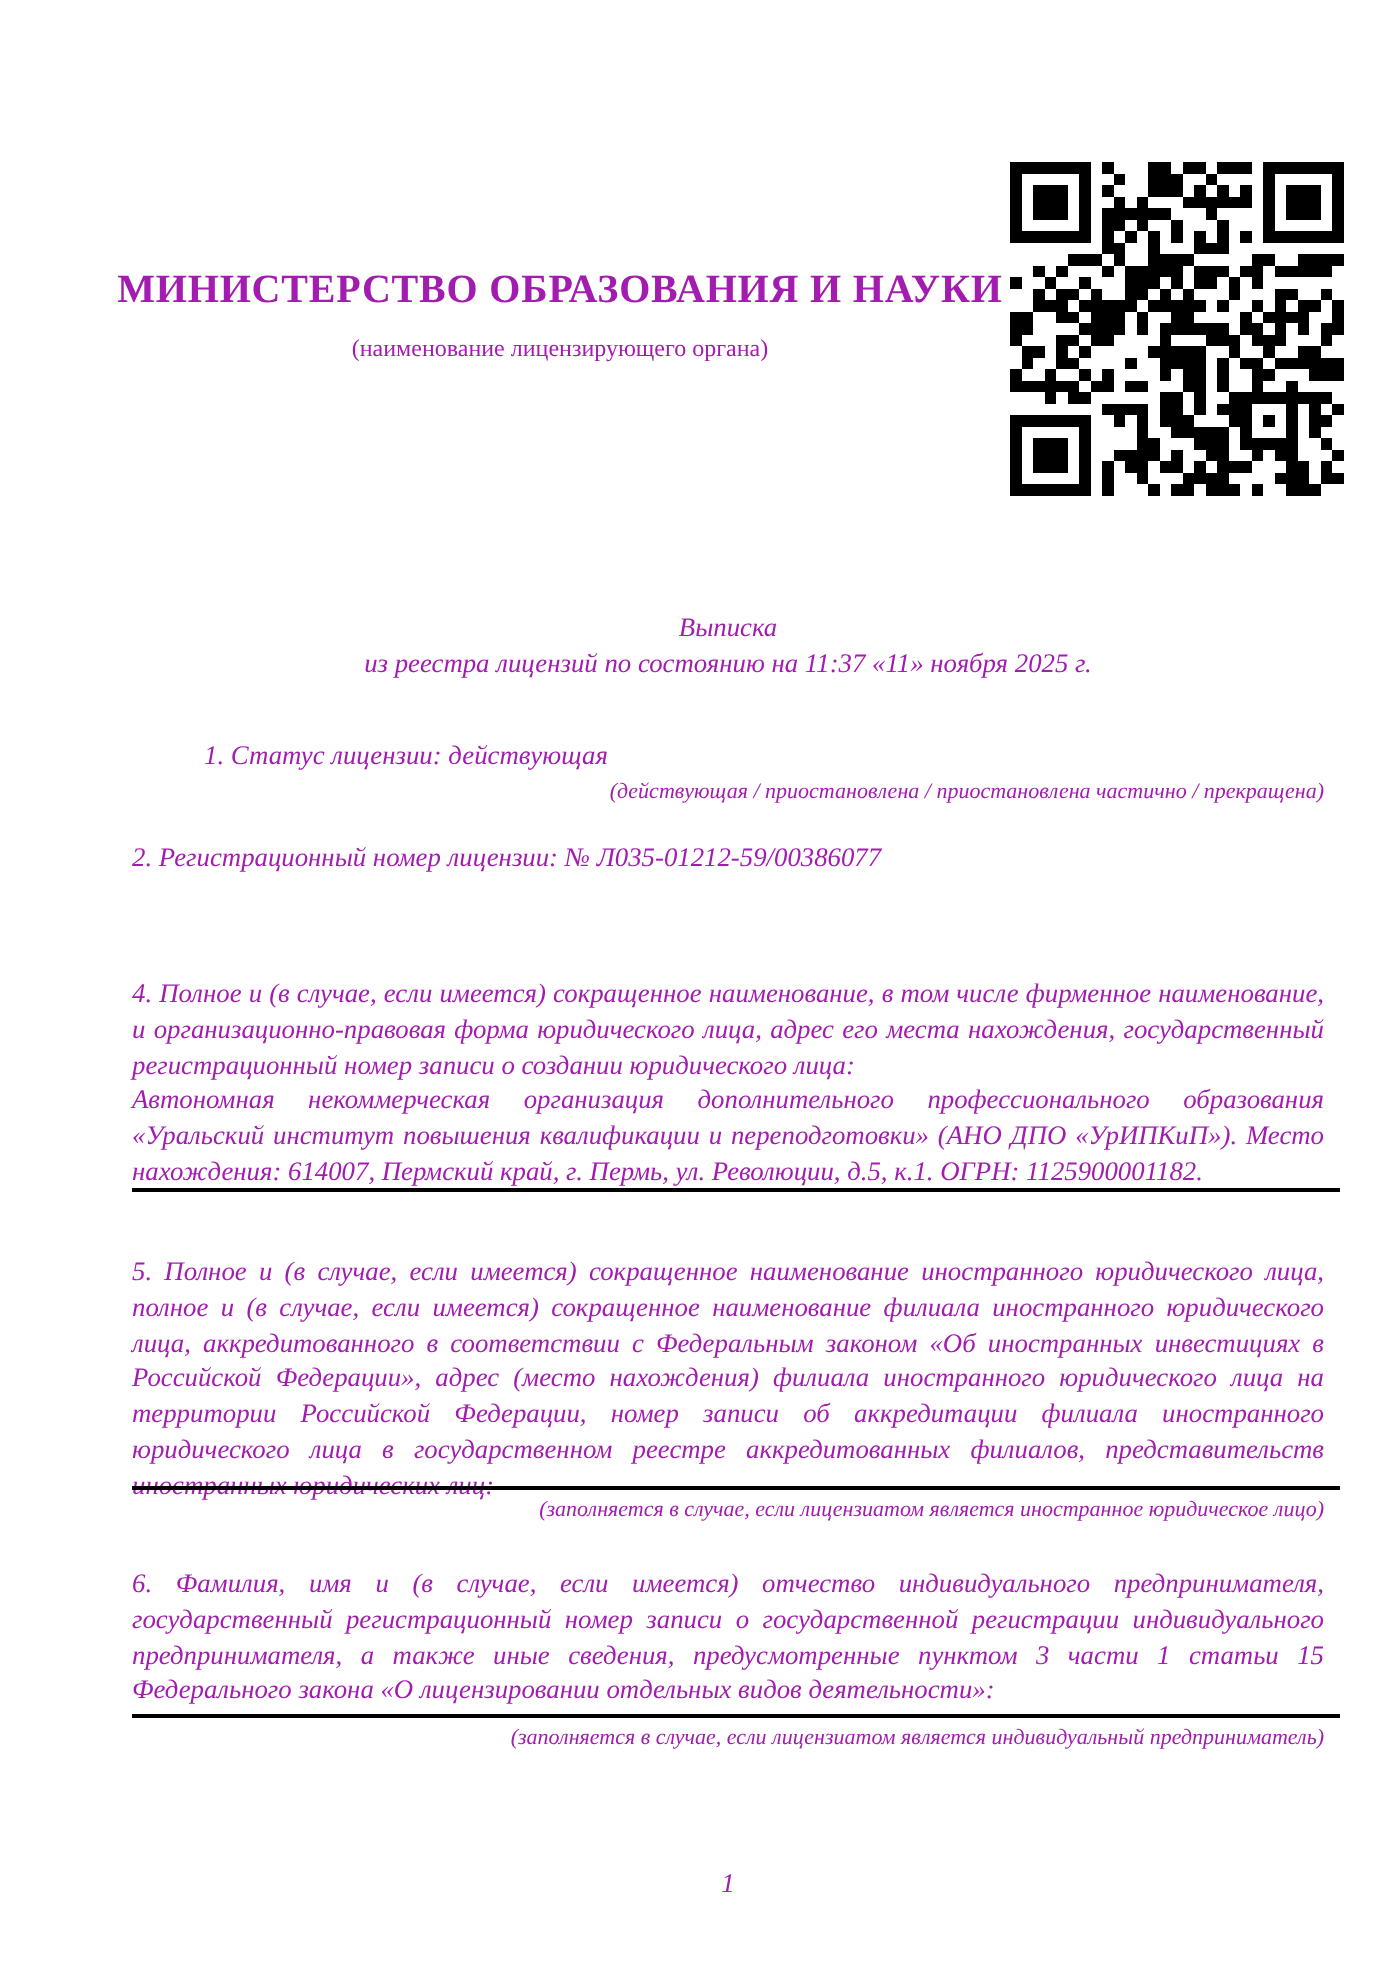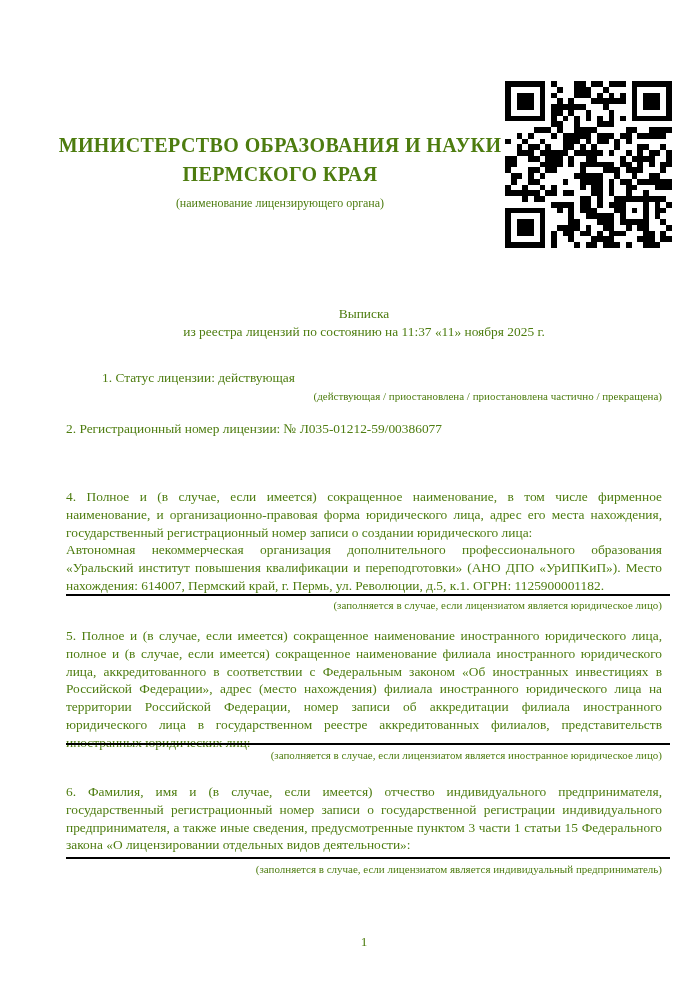--- a/index.html
+++ b/index.html
@@ -1,58 +1,57 @@
 <!DOCTYPE html>
 <html lang="ru"><head>
 <meta charset="utf-8">
 <style>
   html,body{margin:0;padding:0;background:#fff;}
   .page{
     position:relative;
     width:700px;height:989px;
     background:#ffffff;
     font-family:"Liberation Serif","DejaVu Serif",serif;
-    color:#4d7c0f;
+    color:#a21caf;
     overflow:hidden;
   }
   .abs{position:absolute;}
   .title-block{
     left:56px;top:131px;width:448px;
     text-align:center;
   }
   .title-line{
     font-size:20px;font-weight:bold;line-height:29px;
     letter-spacing:0.4px;
   }
   .title-caption{
     font-size:12px;line-height:15px;margin-top:7px;
   }
   .qr-box{
     left:505px;top:81px;width:167px;height:167px;
   }
   .qr-box svg{display:block;width:167px;height:167px;shape-rendering:crispEdges;}
-  .col{left:66px;width:596px;}
+  .col{left:66px;width:596px;font-style:italic;}
   .center{text-align:center;}
   .body-text{font-size:13.4px;line-height:17.8px;}
   .just{text-align:justify;text-justify:inter-word;}
   .small-caption{font-size:11px;line-height:13px;text-align:right;}
   .hline{
     left:66px;width:604px;height:0;
     border-top:2px solid #000;
   }
   .page-number{font-size:13.4px;text-align:center;}
 </style>
 </head>
 <body>
 
 <div class="page">
 
   <div class="abs title-block">
     <div class="title-line">МИНИСТЕРСТВО ОБРАЗОВАНИЯ И НАУКИ</div>
-    <div class="title-line">ПЕРМСКОГО КРАЯ</div>
     <div class="title-caption">(наименование лицензирующего органа)</div>
   </div>
 
   <div class="abs qr-box">
     <svg id="qr-svg" viewBox="0 0 29 29" xmlns="http://www.w3.org/2000/svg" aria-hidden="true">
         <path d="M0 0h1v1h-1zM1 0h1v1h-1zM2 0h1v1h-1zM3 0h1v1h-1zM4 0h1v1h-1zM5 0h1v1h-1zM6 0h1v1h-1zM8 0h1v1h-1zM12 0h1v1h-1zM13 0h1v1h-1zM15 0h1v1h-1zM16 0h1v1h-1zM18 0h1v1h-1zM19 0h1v1h-1zM20 0h1v1h-1zM22 0h1v1h-1zM23 0h1v1h-1zM24 0h1v1h-1zM25 0h1v1h-1zM26 0h1v1h-1zM27 0h1v1h-1zM28 0h1v1h-1zM0 1h1v1h-1zM6 1h1v1h-1zM9 1h1v1h-1zM12 1h1v1h-1zM13 1h1v1h-1zM14 1h1v1h-1zM17 1h1v1h-1zM22 1h1v1h-1zM28 1h1v1h-1zM0 2h1v1h-1zM2 2h1v1h-1zM3 2h1v1h-1zM4 2h1v1h-1zM6 2h1v1h-1zM8 2h1v1h-1zM12 2h1v1h-1zM13 2h1v1h-1zM14 2h1v1h-1zM16 2h1v1h-1zM18 2h1v1h-1zM20 2h1v1h-1zM22 2h1v1h-1zM24 2h1v1h-1zM25 2h1v1h-1zM26 2h1v1h-1zM28 2h1v1h-1zM0 3h1v1h-1zM2 3h1v1h-1zM3 3h1v1h-1zM4 3h1v1h-1zM6 3h1v1h-1zM9 3h1v1h-1zM11 3h1v1h-1zM15 3h1v1h-1zM16 3h1v1h-1zM17 3h1v1h-1zM18 3h1v1h-1zM19 3h1v1h-1zM20 3h1v1h-1zM22 3h1v1h-1zM24 3h1v1h-1zM25 3h1v1h-1zM26 3h1v1h-1zM28 3h1v1h-1zM0 4h1v1h-1zM2 4h1v1h-1zM3 4h1v1h-1zM4 4h1v1h-1zM6 4h1v1h-1zM8 4h1v1h-1zM9 4h1v1h-1zM10 4h1v1h-1zM11 4h1v1h-1zM12 4h1v1h-1zM13 4h1v1h-1zM17 4h1v1h-1zM22 4h1v1h-1zM24 4h1v1h-1zM25 4h1v1h-1zM26 4h1v1h-1zM28 4h1v1h-1zM0 5h1v1h-1zM6 5h1v1h-1zM8 5h1v1h-1zM9 5h1v1h-1zM11 5h1v1h-1zM14 5h1v1h-1zM18 5h1v1h-1zM22 5h1v1h-1zM28 5h1v1h-1zM0 6h1v1h-1zM1 6h1v1h-1zM2 6h1v1h-1zM3 6h1v1h-1zM4 6h1v1h-1zM5 6h1v1h-1zM6 6h1v1h-1zM8 6h1v1h-1zM10 6h1v1h-1zM12 6h1v1h-1zM14 6h1v1h-1zM16 6h1v1h-1zM18 6h1v1h-1zM20 6h1v1h-1zM22 6h1v1h-1zM23 6h1v1h-1zM24 6h1v1h-1zM25 6h1v1h-1zM26 6h1v1h-1zM27 6h1v1h-1zM28 6h1v1h-1zM8 7h1v1h-1zM9 7h1v1h-1zM12 7h1v1h-1zM16 7h1v1h-1zM17 7h1v1h-1zM18 7h1v1h-1zM5 8h1v1h-1zM6 8h1v1h-1zM7 8h1v1h-1zM9 8h1v1h-1zM12 8h1v1h-1zM13 8h1v1h-1zM14 8h1v1h-1zM15 8h1v1h-1zM21 8h1v1h-1zM22 8h1v1h-1zM25 8h1v1h-1zM26 8h1v1h-1zM27 8h1v1h-1zM28 8h1v1h-1zM2 9h1v1h-1zM4 9h1v1h-1zM8 9h1v1h-1zM10 9h1v1h-1zM11 9h1v1h-1zM12 9h1v1h-1zM13 9h1v1h-1zM14 9h1v1h-1zM16 9h1v1h-1zM17 9h1v1h-1zM18 9h1v1h-1zM20 9h1v1h-1zM21 9h1v1h-1zM23 9h1v1h-1zM24 9h1v1h-1zM25 9h1v1h-1zM26 9h1v1h-1zM27 9h1v1h-1zM0 10h1v1h-1zM3 10h1v1h-1zM6 10h1v1h-1zM10 10h1v1h-1zM11 10h1v1h-1zM12 10h1v1h-1zM14 10h1v1h-1zM16 10h1v1h-1zM17 10h1v1h-1zM19 10h1v1h-1zM21 10h1v1h-1zM2 11h1v1h-1zM4 11h1v1h-1zM5 11h1v1h-1zM7 11h1v1h-1zM10 11h1v1h-1zM11 11h1v1h-1zM13 11h1v1h-1zM15 11h1v1h-1zM19 11h1v1h-1zM23 11h1v1h-1zM24 11h1v1h-1zM27 11h1v1h-1zM2 12h1v1h-1zM3 12h1v1h-1zM4 12h1v1h-1zM6 12h1v1h-1zM7 12h1v1h-1zM8 12h1v1h-1zM9 12h1v1h-1zM10 12h1v1h-1zM12 12h1v1h-1zM13 12h1v1h-1zM14 12h1v1h-1zM15 12h1v1h-1zM16 12h1v1h-1zM18 12h1v1h-1zM21 12h1v1h-1zM23 12h1v1h-1zM25 12h1v1h-1zM26 12h1v1h-1zM28 12h1v1h-1zM0 13h1v1h-1zM1 13h1v1h-1zM4 13h1v1h-1zM5 13h1v1h-1zM7 13h1v1h-1zM8 13h1v1h-1zM9 13h1v1h-1zM11 13h1v1h-1zM14 13h1v1h-1zM15 13h1v1h-1zM20 13h1v1h-1zM22 13h1v1h-1zM23 13h1v1h-1zM24 13h1v1h-1zM25 13h1v1h-1zM28 13h1v1h-1zM0 14h1v1h-1zM1 14h1v1h-1zM6 14h1v1h-1zM7 14h1v1h-1zM8 14h1v1h-1zM9 14h1v1h-1zM11 14h1v1h-1zM13 14h1v1h-1zM14 14h1v1h-1zM15 14h1v1h-1zM16 14h1v1h-1zM17 14h1v1h-1zM18 14h1v1h-1zM20 14h1v1h-1zM21 14h1v1h-1zM23 14h1v1h-1zM25 14h1v1h-1zM27 14h1v1h-1zM28 14h1v1h-1zM0 15h1v1h-1zM4 15h1v1h-1zM5 15h1v1h-1zM7 15h1v1h-1zM8 15h1v1h-1zM13 15h1v1h-1zM17 15h1v1h-1zM18 15h1v1h-1zM19 15h1v1h-1zM21 15h1v1h-1zM22 15h1v1h-1zM23 15h1v1h-1zM27 15h1v1h-1zM1 16h1v1h-1zM2 16h1v1h-1zM4 16h1v1h-1zM6 16h1v1h-1zM12 16h1v1h-1zM13 16h1v1h-1zM14 16h1v1h-1zM15 16h1v1h-1zM16 16h1v1h-1zM19 16h1v1h-1zM22 16h1v1h-1zM25 16h1v1h-1zM26 16h1v1h-1zM1 17h1v1h-1zM4 17h1v1h-1zM5 17h1v1h-1zM10 17h1v1h-1zM13 17h1v1h-1zM14 17h1v1h-1zM15 17h1v1h-1zM16 17h1v1h-1zM18 17h1v1h-1zM20 17h1v1h-1zM21 17h1v1h-1zM23 17h1v1h-1zM24 17h1v1h-1zM25 17h1v1h-1zM26 17h1v1h-1zM27 17h1v1h-1zM28 17h1v1h-1zM0 18h1v1h-1zM3 18h1v1h-1zM6 18h1v1h-1zM8 18h1v1h-1zM13 18h1v1h-1zM15 18h1v1h-1zM16 18h1v1h-1zM18 18h1v1h-1zM21 18h1v1h-1zM22 18h1v1h-1zM26 18h1v1h-1zM27 18h1v1h-1zM28 18h1v1h-1zM0 19h1v1h-1zM1 19h1v1h-1zM2 19h1v1h-1zM3 19h1v1h-1zM4 19h1v1h-1zM5 19h1v1h-1zM7 19h1v1h-1zM8 19h1v1h-1zM10 19h1v1h-1zM11 19h1v1h-1zM15 19h1v1h-1zM16 19h1v1h-1zM18 19h1v1h-1zM21 19h1v1h-1zM24 19h1v1h-1zM3 20h1v1h-1zM5 20h1v1h-1zM6 20h1v1h-1zM13 20h1v1h-1zM14 20h1v1h-1zM16 20h1v1h-1zM19 20h1v1h-1zM20 20h1v1h-1zM21 20h1v1h-1zM22 20h1v1h-1zM23 20h1v1h-1zM24 20h1v1h-1zM25 20h1v1h-1zM26 20h1v1h-1zM27 20h1v1h-1zM8 21h1v1h-1zM9 21h1v1h-1zM10 21h1v1h-1zM11 21h1v1h-1zM13 21h1v1h-1zM14 21h1v1h-1zM16 21h1v1h-1zM18 21h1v1h-1zM19 21h1v1h-1zM20 21h1v1h-1zM24 21h1v1h-1zM26 21h1v1h-1zM28 21h1v1h-1zM0 22h1v1h-1zM1 22h1v1h-1zM2 22h1v1h-1zM3 22h1v1h-1zM4 22h1v1h-1zM5 22h1v1h-1zM6 22h1v1h-1zM9 22h1v1h-1zM11 22h1v1h-1zM13 22h1v1h-1zM14 22h1v1h-1zM15 22h1v1h-1zM19 22h1v1h-1zM20 22h1v1h-1zM22 22h1v1h-1zM24 22h1v1h-1zM26 22h1v1h-1zM27 22h1v1h-1zM0 23h1v1h-1zM6 23h1v1h-1zM11 23h1v1h-1zM14 23h1v1h-1zM15 23h1v1h-1zM16 23h1v1h-1zM17 23h1v1h-1zM18 23h1v1h-1zM20 23h1v1h-1zM24 23h1v1h-1zM26 23h1v1h-1zM0 24h1v1h-1zM2 24h1v1h-1zM3 24h1v1h-1zM4 24h1v1h-1zM6 24h1v1h-1zM11 24h1v1h-1zM12 24h1v1h-1zM16 24h1v1h-1zM17 24h1v1h-1zM18 24h1v1h-1zM20 24h1v1h-1zM21 24h1v1h-1zM22 24h1v1h-1zM23 24h1v1h-1zM24 24h1v1h-1zM27 24h1v1h-1zM0 25h1v1h-1zM2 25h1v1h-1zM3 25h1v1h-1zM4 25h1v1h-1zM6 25h1v1h-1zM9 25h1v1h-1zM10 25h1v1h-1zM11 25h1v1h-1zM12 25h1v1h-1zM14 25h1v1h-1zM17 25h1v1h-1zM18 25h1v1h-1zM21 25h1v1h-1zM23 25h1v1h-1zM24 25h1v1h-1zM28 25h1v1h-1zM0 26h1v1h-1zM2 26h1v1h-1zM3 26h1v1h-1zM4 26h1v1h-1zM6 26h1v1h-1zM8 26h1v1h-1zM10 26h1v1h-1zM11 26h1v1h-1zM13 26h1v1h-1zM14 26h1v1h-1zM16 26h1v1h-1zM18 26h1v1h-1zM19 26h1v1h-1zM20 26h1v1h-1zM24 26h1v1h-1zM25 26h1v1h-1zM27 26h1v1h-1zM0 27h1v1h-1zM6 27h1v1h-1zM8 27h1v1h-1zM11 27h1v1h-1zM15 27h1v1h-1zM16 27h1v1h-1zM17 27h1v1h-1zM18 27h1v1h-1zM23 27h1v1h-1zM24 27h1v1h-1zM25 27h1v1h-1zM27 27h1v1h-1zM28 27h1v1h-1zM0 28h1v1h-1zM1 28h1v1h-1zM2 28h1v1h-1zM3 28h1v1h-1zM4 28h1v1h-1zM5 28h1v1h-1zM6 28h1v1h-1zM8 28h1v1h-1zM12 28h1v1h-1zM14 28h1v1h-1zM15 28h1v1h-1zM17 28h1v1h-1zM18 28h1v1h-1zM19 28h1v1h-1zM21 28h1v1h-1zM24 28h1v1h-1zM25 28h1v1h-1zM26 28h1v1h-1z" fill="#000"></path>
       </svg>
   </div>
 
   <div class="abs col center body-text" style="top:305px;">
@@ -64,21 +63,20 @@
   <div class="abs col small-caption" style="top:390px;">(действующая / приостановлена / приостановлена частично / прекращена)</div>
 
   <div class="abs col body-text" style="top:420px;">2. Регистрационный номер лицензии: № Л035-01212-59/00386077</div>
 
 
   <div class="abs col body-text just" style="top:488px;">
     <div>4. Полное и (в случае, если имеется) сокращенное наименование, в том числе фирменное наименование, и организационно-правовая форма юридического лица, адрес его места нахождения, государственный регистрационный номер записи о создании юридического лица:</div>
     <div>Автономная некоммерческая организация дополнительного профессионального образования «Уральский институт повышения квалификации и переподготовки» (АНО ДПО «УрИПКиП»). Место нахождения: 614007, Пермский край, г. Пермь, ул. Революции, д.5, к.1. ОГРН: 1125900001182.</div>
   </div>
   <div class="abs hline" style="top:594px;"></div>
-  <div class="abs col small-caption" style="top:599px;">(заполняется в случае, если лицензиатом является юридическое лицо)</div>
 
   <div class="abs col body-text just" style="top:627px;">5. Полное и (в случае, если имеется) сокращенное наименование иностранного юридического лица, полное и (в случае, если имеется) сокращенное наименование филиала иностранного юридического лица, аккредитованного в соответствии с Федеральным законом «Об иностранных инвестициях в Российской Федерации», адрес (место нахождения) филиала иностранного юридического лица на территории Российской Федерации, номер записи об аккредитации филиала иностранного юридического лица в государственном реестре аккредитованных филиалов, представительств иностранных юридических лиц:</div>
   <div class="abs hline" style="top:743px;"></div>
   <div class="abs col small-caption" style="top:749px;">(заполняется в случае, если лицензиатом является иностранное юридическое лицо)</div>
 
   <div class="abs col body-text just" style="top:783px;">6. Фамилия, имя и (в случае, если имеется) отчество индивидуального предпринимателя, государственный регистрационный номер записи о государственной регистрации индивидуального предпринимателя, а также иные сведения, предусмотренные пунктом 3 части 1 статьи 15 Федерального закона «О лицензировании отдельных видов деятельности»:</div>
   <div class="abs hline" style="top:857px;"></div>
   <div class="abs col small-caption" style="top:863px;">(заполняется в случае, если лицензиатом является индивидуальный предприниматель)</div>
 
 

